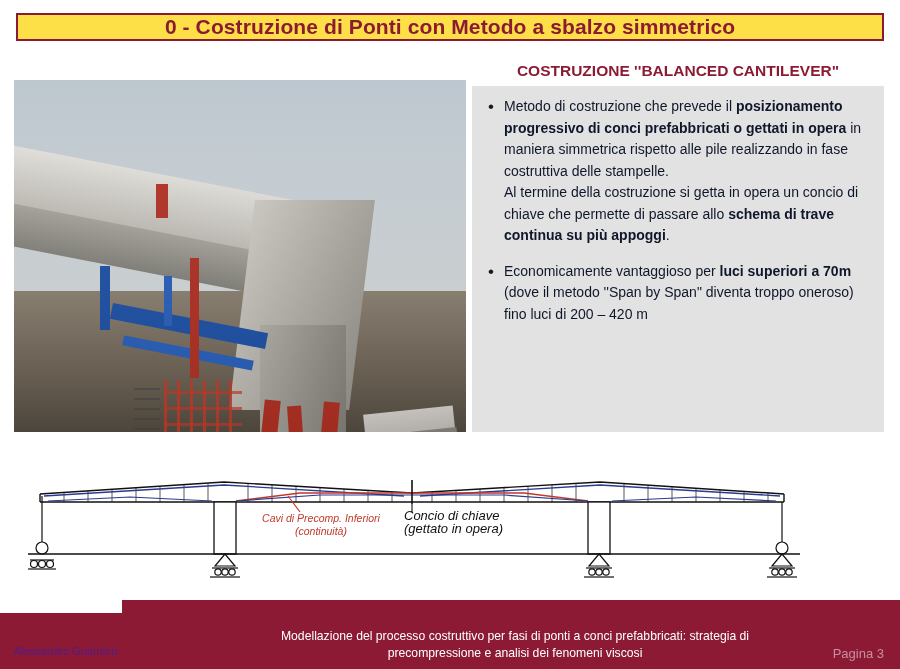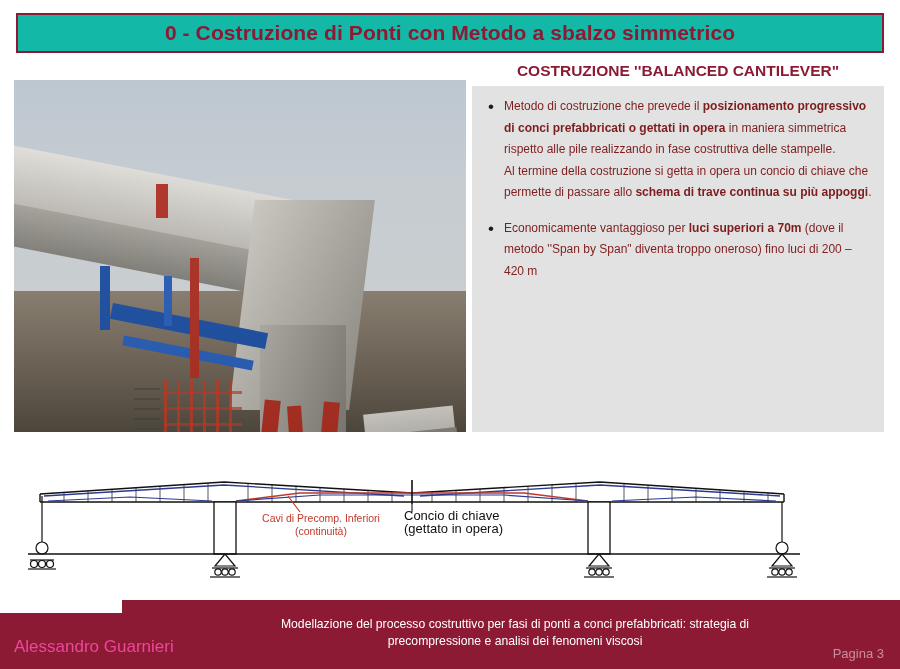--- a/index.html
+++ b/index.html
@@ -13,24 +13,24 @@
   .slide {
     position: relative;
     width: 900px; height: 669px;
     background: #ffffff;
   }
 
   
   .title-box {
     position: absolute;
     left: 16px; top: 13px;
-    width: 868px; height: 40px;
+    width: 868px; height: 28px;
     border: 2px solid #8c1a34;
     display: flex; align-items: center; justify-content: center;
-    background: #14b8a6;
+    background: #fde047;
   }
   .title-text {
     color: #8c1a34;
     font-size: 21px;
     font-weight: bold;
     letter-spacing: 0.1px;
     white-space: nowrap;
   }
 
   
@@ -174,31 +174,31 @@
   .bullet-dot {
     width: 26px;
     flex: 0 0 26px;
     color: #1a1a1a;
     font-size: 17px;
     line-height: 21px;
     text-align: center;
   }
   .bullet-body {
     flex: 1 1 auto;
-    font-size: 12px;
+    font-size: 14px;
     line-height: 21.5px;
-    color: #7f1d1d;
+    color: #0f172a;
   }
   .b { font-weight: bold; }
 
   
   .drawing {
     position: absolute;
     left: 0; top: 452px;
-    width: 732px; height: 148px;
+    width: 732px; height: 148px; font-style: italic;
   }
   .lbl-red {
     position: absolute;
     color: #c0392b;
     font-size: 10.5px;
     line-height: 13px;
     text-align: center;
     white-space: nowrap;
   }
   .lbl-blk {
@@ -213,34 +213,34 @@
   
   .footer-left {
     position: absolute;
     left: 0; bottom: 0;
     width: 122px; height: 56px;
     background: #8c1a34;
   }
   .footer-left-text {
     position: absolute;
     left: 14px; bottom: 12px;
-    color: #ec4899;
-    font-size: 17px;
+    color: #4c1d95;
+    font-size: 11px;
     white-space: nowrap;
     z-index: 5;
   }
   .footer-right {
     position: absolute;
     left: 122px; bottom: 0;
     width: 778px; height: 69px;
     background: #8c1a34;
   }
   .footer-caption {
     position: absolute;
-    left: 250px; bottom: 20px;
+    left: 250px; bottom: 8px;
     width: 530px;
     color: #ffffff;
     font-size: 12.2px;
     line-height: 16.5px;
     text-align: center;
   }
   .page-num {
     position: absolute;
     right: 16px; bottom: 8px;
     color: #c88ea0;

